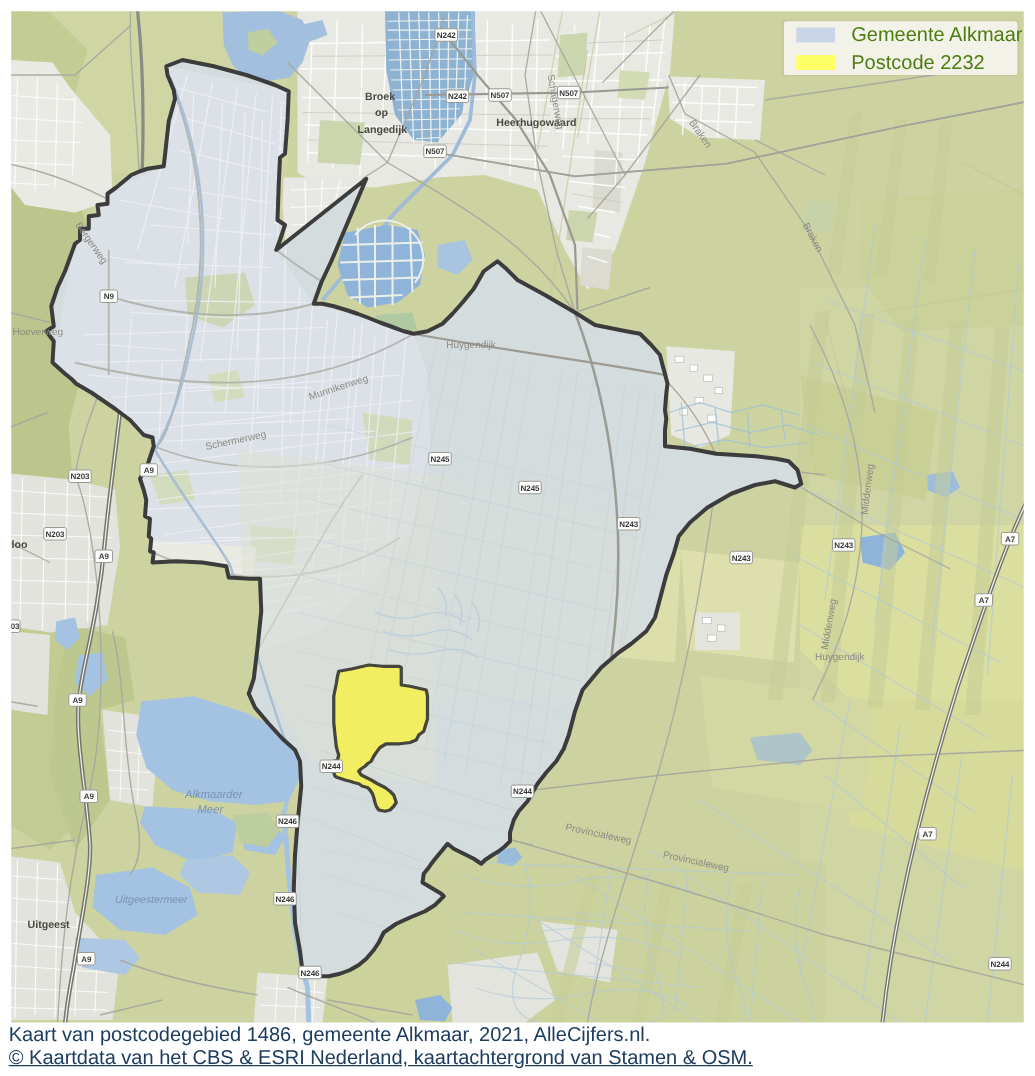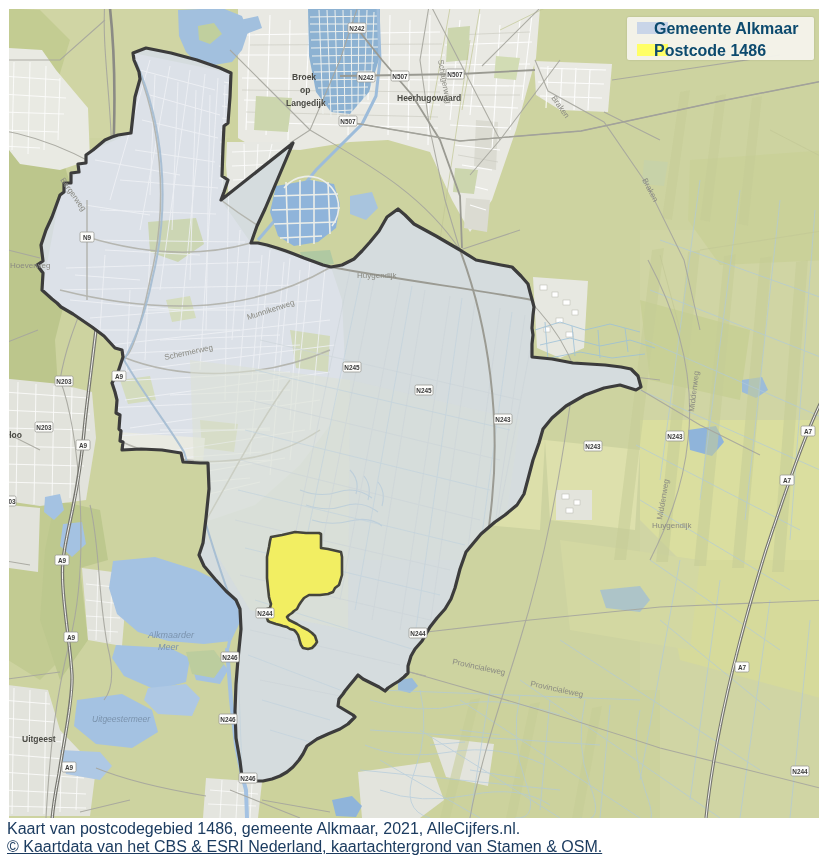--- a/index.html
+++ b/index.html
@@ -1,20 +1,20 @@
 <!DOCTYPE html>
 <html><head>
 <meta charset="utf-8">
 <style>
   html,body{margin:0;padding:0;background:#fff;}
   #wrap{position:relative;width:828px;height:861px;overflow:hidden;font-family:"Liberation Sans",sans-serif;}
   #legend{position:absolute;left:627px;top:17px;width:187px;height:43px;background:rgba(244,243,236,0.95);border-radius:2px;box-shadow:0 0 2px rgba(0,0,0,0.15);}
   .lrow{position:absolute;left:5px;height:12px;}
   .sw{position:absolute;left:5px;width:31px;height:12px;}
-  .ltxt{position:absolute;left:22px;top:-2px;font-size:16px;color:#0c4a6e;white-space:nowrap;font-weight:bold;}
+  .ltxt{position:absolute;left:49px;top:-2px;font-size:16px;color:#4d7c0f;white-space:nowrap;}
   #footer{position:absolute;left:0;top:818px;width:828px;height:43px;background:#ffffff;color:#1c3c60;font-size:16px;}
   #footer .l1{position:absolute;left:7px;top:2px;white-space:nowrap;}
   #footer .l2{position:absolute;left:7px;top:20px;white-space:nowrap;text-decoration:underline;}
 </style>
 </head>
 <body>
 <div id="wrap">
 <svg id="map" width="828" height="861" viewBox="0 0 828 861">
 
   <rect x="0" y="0" width="828" height="820" fill="#cdd3a0"></rect>
@@ -424,20 +424,20 @@
   <rect x="0" y="0" width="9" height="820" fill="#ffffff"></rect>
   <rect x="819" y="0" width="9" height="820" fill="#ffffff"></rect>
 </svg>
 <div id="legend">
   <div class="lrow" style="top:5px">
         <div class="sw" style="background:#c9d5e8"></div>
         <div class="ltxt">Gemeente Alkmaar</div>
       </div>
   <div class="lrow" style="top:27px">
         <div class="sw" style="background:#ffff66"></div>
-        <div class="ltxt">Postcode 1486</div>
+        <div class="ltxt">Postcode 2232</div>
       </div>
 </div>
 <div id="footer">
   <div class="l1">Kaart van postcodegebied 1486, gemeente Alkmaar, 2021, AlleCijfers.nl.</div>
   <div class="l2">© Kaartdata van het CBS &amp; ESRI Nederland, kaartachtergrond van Stamen &amp; OSM.</div>
 </div>
 </div>
 
 </body></html>

